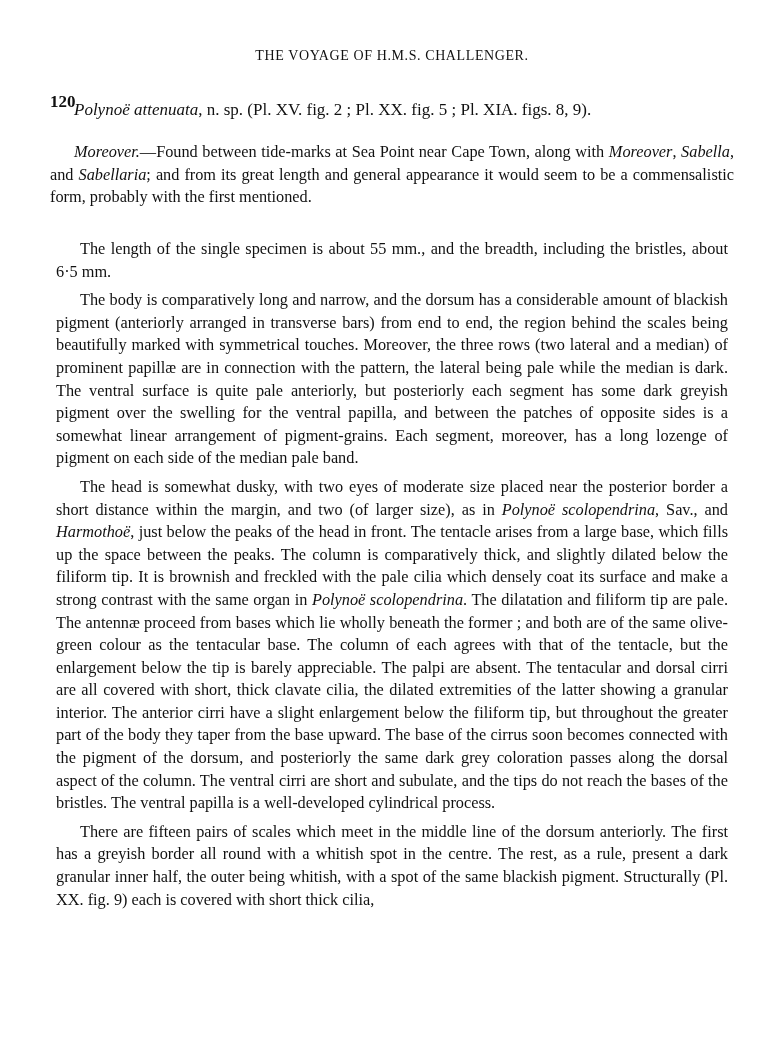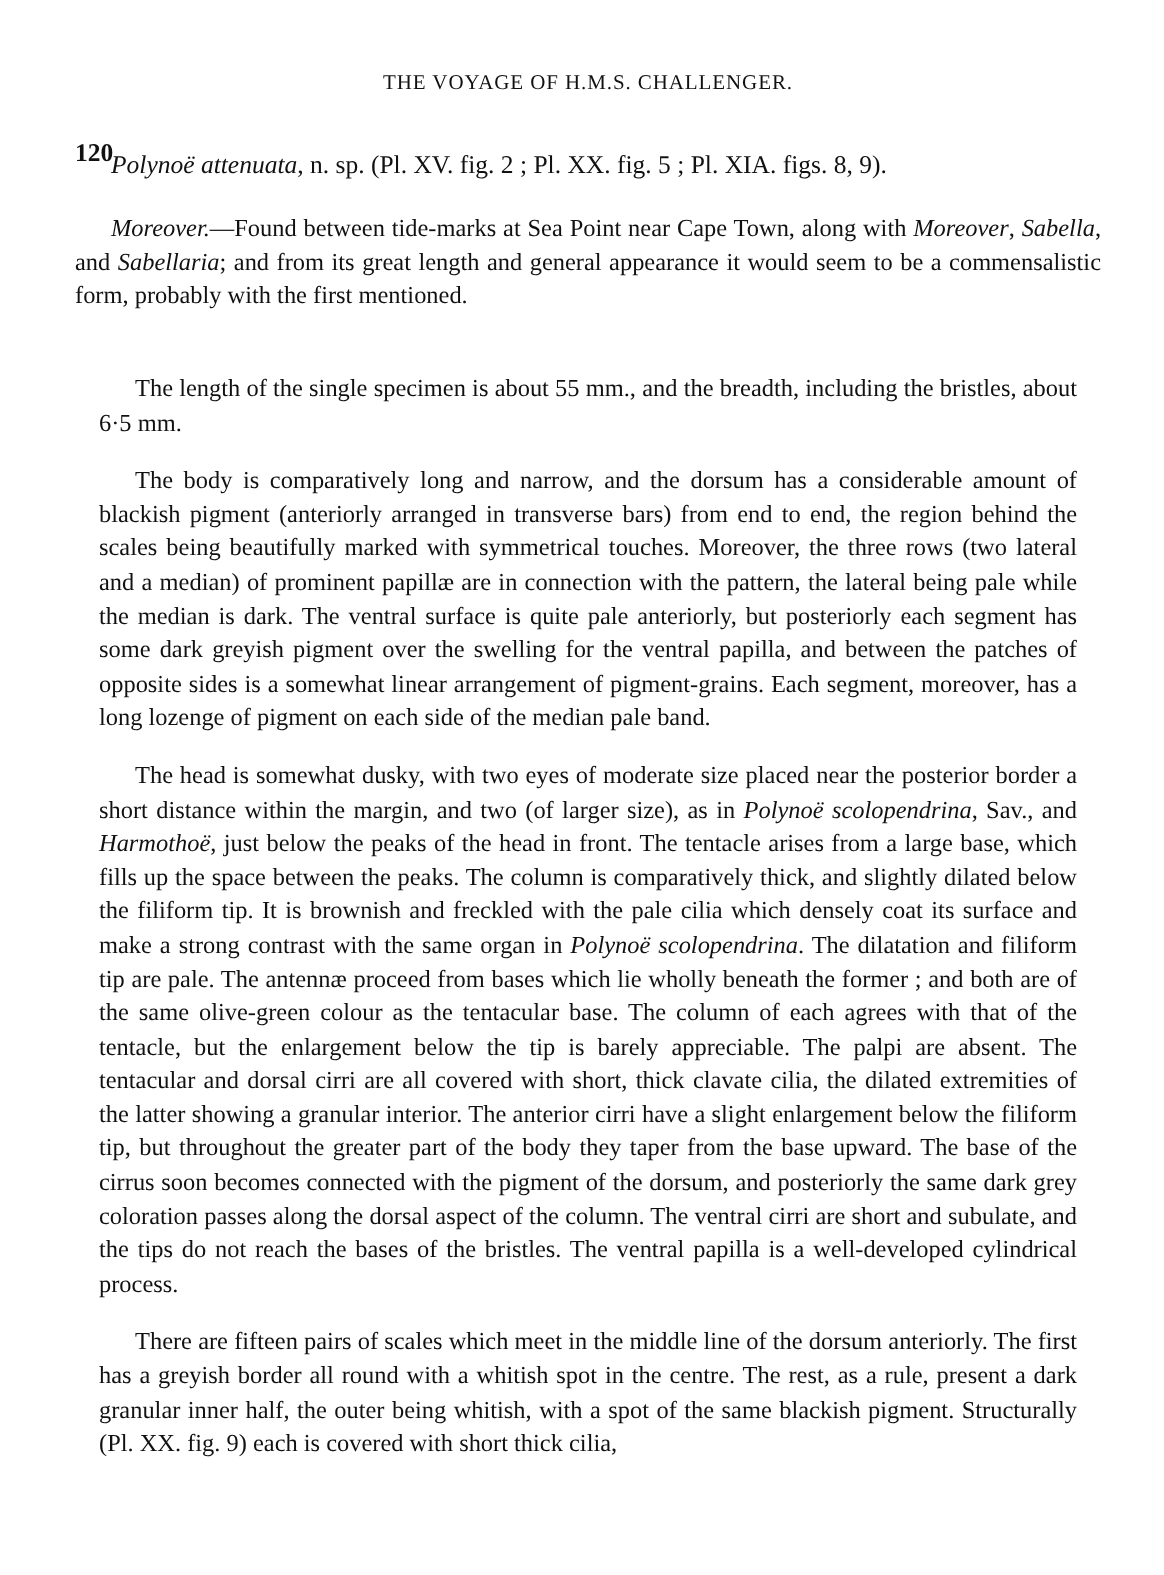--- a/index.html
+++ b/index.html
@@ -8,21 +8,21 @@
   .page { position: absolute; left: 50px; top: 0; width: 684px; }
   .header { position: absolute; top: 46px; left: 0; width: 684px; height: 24px; }
   .page-num { position: absolute; left: 0; top: 0; font-size: 17px; font-weight: bold; margin-top: 46px; }
   .running-title { position: absolute; left: 0; width: 684px; top: 2px; text-align: center;
                    font-size: 14px; letter-spacing: 0.6px; }
   .species-title { position: absolute; top: 100px; left: 24px; font-size: 17px; white-space: nowrap; }
   .habitat { position: absolute; top: 141px; left: 0; width: 684px; font-size: 16.3px;
              line-height: 22.6px; text-align: justify; text-indent: 24px; }
   .body-text { position: absolute; top: 232px; left: 0; width: 684px; font-size: 16.3px;
                line-height: 22.6px; }
-  .body-text p { margin: 16px; text-align: justify; text-indent: 24px; }
+  .body-text p { margin: 6px; text-align: justify; text-indent: 24px; }
   i { }
 </style>
 </head>
 <body>
 
 <div class="page">
   <div class="header">
     <span class="page-num">120</span>
     <span class="running-title">THE VOYAGE OF H.M.S. CHALLENGER.</span>
   </div>

